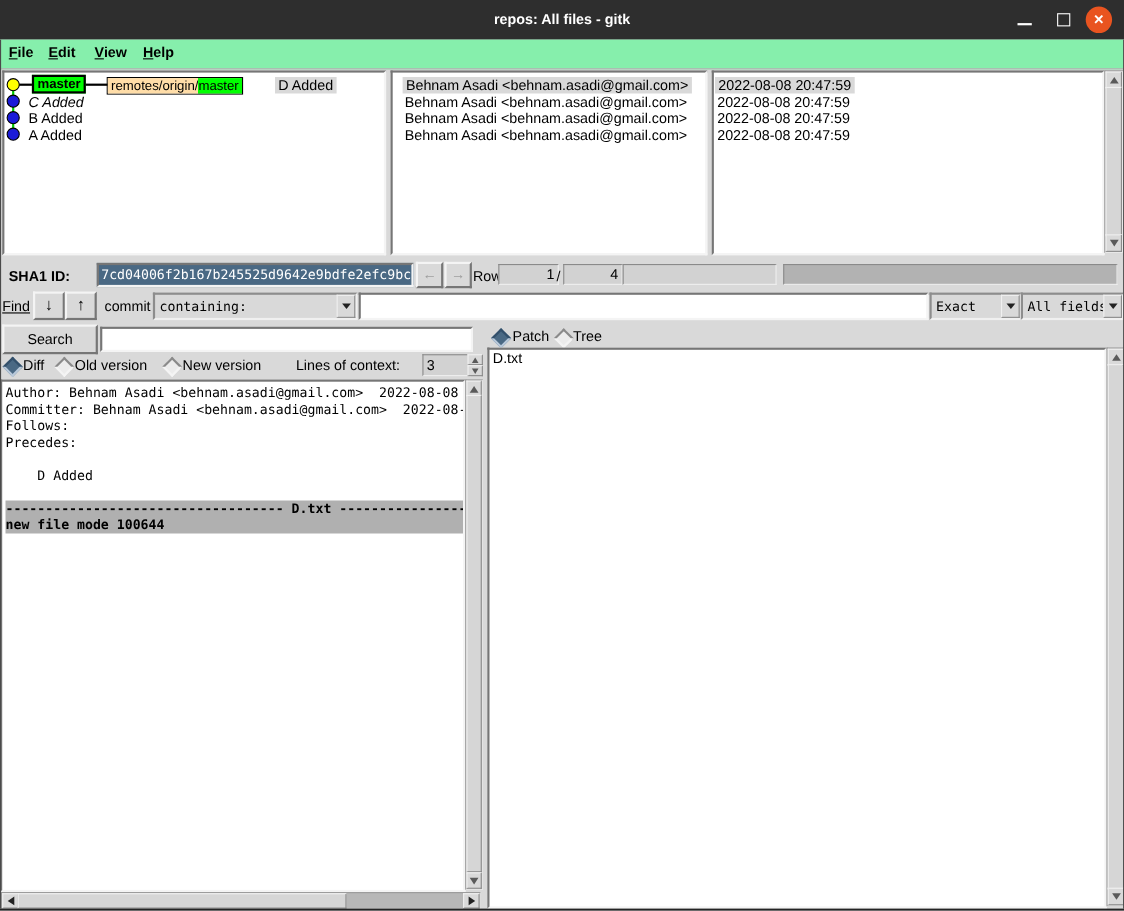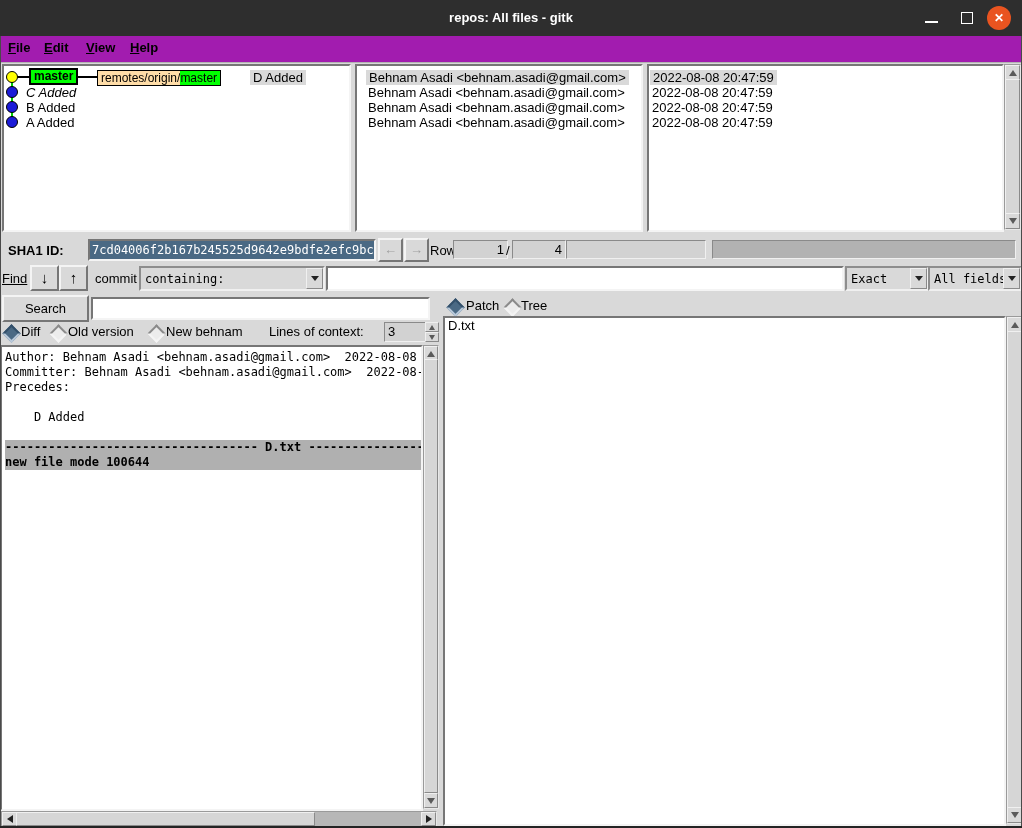--- a/index.html
+++ b/index.html
@@ -8,21 +8,21 @@
   .abs{position:absolute;}
   .mono{font-family:"DejaVu Sans Mono",monospace;font-size:12px;}
   
   .titlebar{left:0;top:0;width:1022px;height:36px;background:#2e2e2e;}
   .title{width:100%;text-align:center;line-height:36px;color:#fff;font-weight:bold;}
   .closebtn{left:987px;top:6px;width:24px;height:24px;border-radius:50%;background:#e95420;
             color:#fff;text-align:center;line-height:24px;font-size:12px;font-weight:bold;}
   .minbar{left:925px;top:21px;width:13px;height:2px;background:#fff;}
   .maxsq{left:961px;top:12px;width:10px;height:10px;border:1.5px solid #fff;}
   
-  .menubar{left:0;top:36px;width:1022px;height:26px;background:#a21caf;border-bottom:1px solid #b3b3b3;}
+  .menubar{left:0;top:36px;width:1022px;height:26px;background:#86efac;border-bottom:1px solid #b3b3b3;}
   .menuitem{top:4px;font-weight:bold;}
   .ul{text-decoration:underline;}
   
   .raised{background:#d9d9d9;border:2px solid;border-color:#f4f4f4 #767676 #767676 #f4f4f4;}
   .sunken{border:2px solid;border-color:#767676 #f4f4f4 #f4f4f4 #767676;}
   .sunken1{border:1px solid;border-color:#8a8a8a #f0f0f0 #f0f0f0 #8a8a8a;}
   .panel{background:#fff;overflow:hidden;}
   
   .trough{background:#b7b7b7;border:1px solid;border-color:#9a9a9a #e8e8e8 #e8e8e8 #9a9a9a;}
   .sbbtn{position:absolute;background:#d9d9d9;border:1px solid;border-color:#f0f0f0 #8a8a8a #8a8a8a #f0f0f0;
@@ -165,36 +165,37 @@
 <div class="dia sel abs" style="left:449px;top:301px;"></div>
 <div class="abs" style="left:466px;top:298px;">Patch</div>
 <div class="dia abs" style="left:506px;top:301px;"></div>
 <div class="abs" style="left:521px;top:298px;">Tree</div>
 
 <div class="dia sel abs" style="left:5px;top:327px;"></div>
 <div class="abs" style="left:21px;top:324px;">Diff</div>
 <div class="dia abs" style="left:52px;top:327px;"></div>
 <div class="abs" style="left:68px;top:324px;">Old version</div>
 <div class="dia abs" style="left:150px;top:327px;"></div>
-<div class="abs" style="left:166px;top:324px;">New behnam</div>
+<div class="abs" style="left:166px;top:324px;">New version</div>
 <div class="abs" style="left:269px;top:324px;">Lines of context:</div>
 <div class="abs flatentry sunken1" style="left:384px;top:322px;width:39px;height:18px;line-height:18px;padding-left:3px;">3</div>
 <div class="abs" style="left:425px;top:322px;width:14px;height:20px;">
   <div class="sbbtn" style="left:0;top:0;width:12px;height:8px;">
       <div class="tri-up" style="border-left-width:3px;border-right-width:3px;border-bottom-width:5px;"></div>
     </div>
   <div class="sbbtn" style="left:0;top:10px;width:12px;height:8px;">
       <div class="tri-dn" style="border-left-width:3px;border-right-width:3px;border-top-width:5px;"></div>
     </div>
 </div>
 
 <div class="abs panel sunken" style="left:0px;top:345px;width:419px;height:462px;">
   <div class="mono" style="padding:3px 0 0 3px;">
     <div class="dline">Author: Behnam Asadi &lt;behnam.asadi@gmail.com&gt;  2022-08-08 20:47:59</div>
     <div class="dline">Committer: Behnam Asadi &lt;behnam.asadi@gmail.com&gt;  2022-08-08 20:47:59</div>
+    <div class="dline">Follows:</div>
     <div class="dline">Precedes:</div>
     <div class="dline"></div>
     <div class="dline">    D Added</div>
     <div class="dline"></div>
     <div class="dline hunkline">----------------------------------- D.txt -----------------------------------</div>
     <div class="dline hunkline">new file mode 100644</div>
   </div>
 </div>
 
 <div class="abs trough" style="left:423px;top:345px;width:14px;height:462px;">

